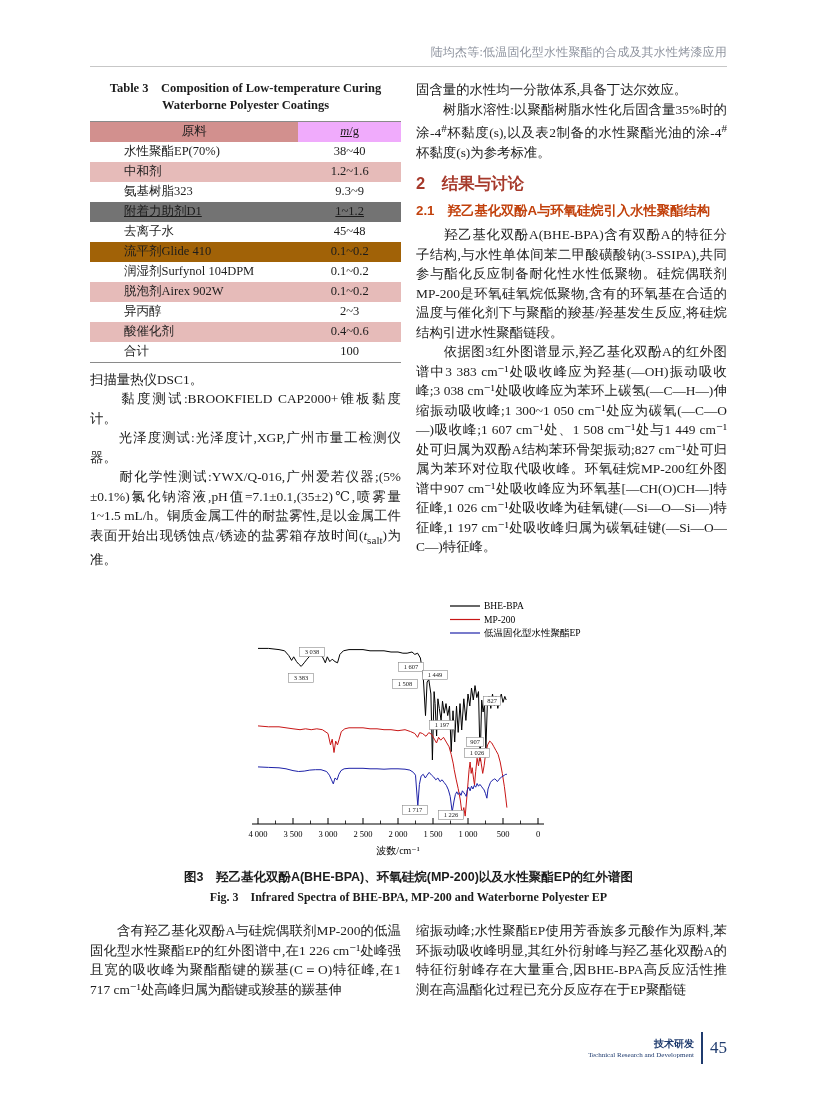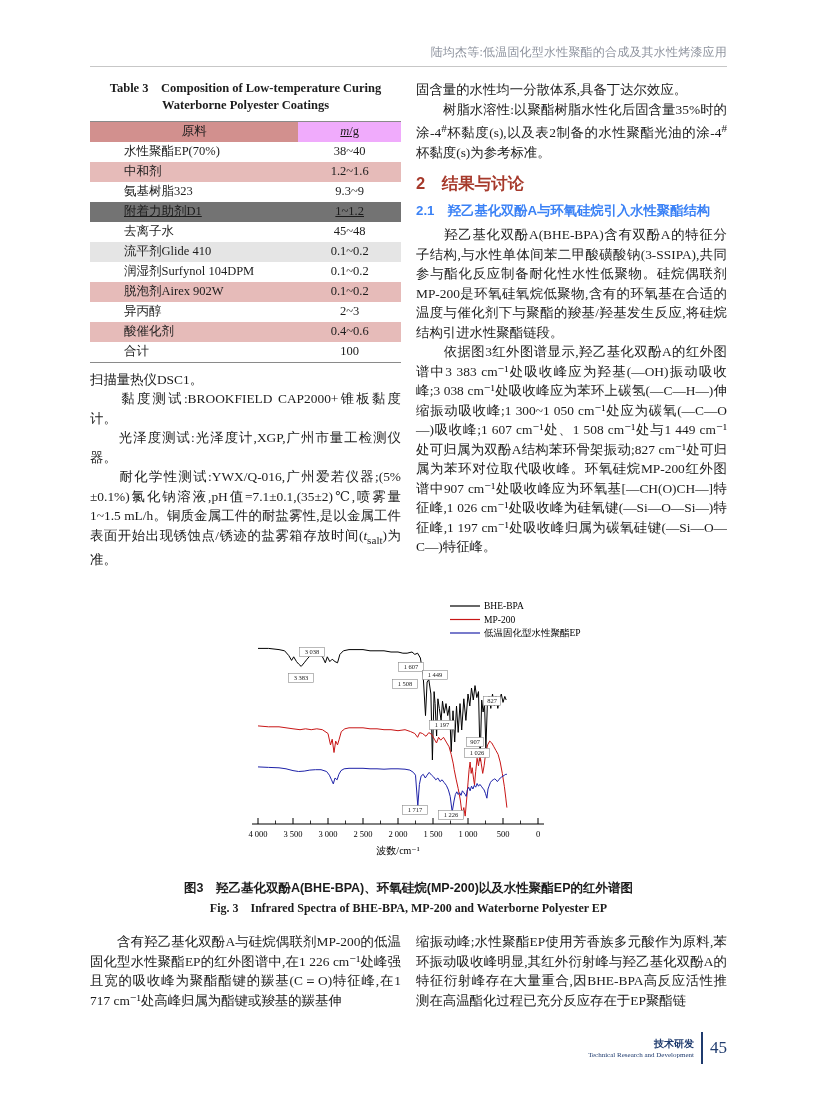--- a/index.html
+++ b/index.html
@@ -24,21 +24,21 @@
   table.comp td.c2,table.comp th.c2{text-align:center;width:33%;}
   table.comp th.c1{text-align:center;}
   p.body{margin:0;text-align:justify;font-size:13.4px;line-height:19.5px;}
   .sec-h2{font-family:"Liberation Sans","DejaVu Sans",sans-serif;font-weight:bold;
     font-size:16.5px;margin:11px 0 7px;}
   .sec-h3{font-family:"Liberation Sans","DejaVu Sans",sans-serif;font-weight:bold;
     font-size:13.3px;margin:0 0 5px;}
   .figure-block{margin-top:0px;}
   .chart-wrap{margin-left:148px;width:430px;height:268px;}
   .fig-cap-cn{text-align:center;font-family:"Liberation Sans","DejaVu Sans",sans-serif;
-    font-weight:bold;font-size:12.5px;margin-top:18px;}
+    font-weight:bold;font-size:12.5px;margin-top:7px;}
   .fig-cap-en{text-align:center;font-weight:bold;font-size:12px;margin-top:3px;}
   .bottom-section{margin-top:15px;}
   .footer{position:absolute;right:89px;top:1032px;display:flex;align-items:center;}
   .footer-text{text-align:right;margin-right:7px;}
   .footer-cn{font-family:"Liberation Sans","DejaVu Sans",sans-serif;font-weight:bold;
     font-size:10px;line-height:15px;}
   .footer-en{font-size:7px;line-height:9px;}
   .footer-bar{width:2px;height:32px;margin-right:7px;}
   .footer-page{font-size:17px;}
 </style>
@@ -77,21 +77,21 @@
               <td class="c2">9.3~9</td>
             </tr>
             <tr style="background: #737373; text-decoration: underline;">
               <td class="c1">附着力助剂D1</td>
               <td class="c2">1~1.2</td>
             </tr>
             <tr>
               <td class="c1">去离子水</td>
               <td class="c2">45~48</td>
             </tr>
-            <tr style="background: #e5e5e5; font-family: Liberation Serif, serif;">
+            <tr style="background: #a16207; font-family: Liberation Serif, serif;">
               <td class="c1">流平剂Glide 410</td>
               <td class="c2">0.1~0.2</td>
             </tr>
             <tr>
               <td class="c1">润湿剂Surfynol 104DPM</td>
               <td class="c2">0.1~0.2</td>
             </tr>
             <tr style="background: rgb(230, 187, 185);">
               <td class="c1">脱泡剂Airex 902W</td>
               <td class="c2">0.1~0.2</td>
@@ -114,21 +114,21 @@
       <p class="body">扫描量热仪DSC1。</p>
       <p class="body">　　黏度测试:BROOKFIELD CAP2000+锥板黏度计。</p>
       <p class="body">　　光泽度测试:光泽度计,XGP,广州市量工检测仪器。</p>
       <p class="body">　　耐化学性测试:YWX/Q-016,广州爱若仪器;(5%±0.1%)氯化钠溶液,pH值=7.1±0.1,(35±2)℃,喷雾量1~1.5 mL/h。铜质金属工件的耐盐雾性,是以金属工件表面开始出现锈蚀点/锈迹的盐雾箱存放时间(<i>t</i><sub>salt</sub>)为准。</p>
 
     </div>
     <div class="col">
       <p class="body">固含量的水性均一分散体系,具备丁达尔效应。</p>
       <p class="body">　　树脂水溶性:以聚酯树脂水性化后固含量35%时的涂-4<sup>#</sup>杯黏度(s),以及表2制备的水性聚酯光油的涂-4<sup>#</sup>杯黏度(s)为参考标准。</p>
       <div class="sec-h2 accent" style="color: rgb(166, 57, 43);">2　结果与讨论</div>
-      <div class="sec-h3 accent" style="color: #3b82f6;">2.1　羟乙基化双酚A与环氧硅烷引入水性聚酯结构</div>
+      <div class="sec-h3 accent" style="color: #c2410c;">2.1　羟乙基化双酚A与环氧硅烷引入水性聚酯结构</div>
       <p class="body">　　羟乙基化双酚A(BHE-BPA)含有双酚A的特征分子结构,与水性单体间苯二甲酸磺酸钠(3-SSIPA),共同参与酯化反应制备耐化性水性低聚物。硅烷偶联剂MP-200是环氧硅氧烷低聚物,含有的环氧基在合适的温度与催化剂下与聚酯的羧基/羟基发生反应,将硅烷结构引进水性聚酯链段。</p>
       <p class="body">　　依据图3红外图谱显示,羟乙基化双酚A的红外图谱中3 383 cm⁻¹处吸收峰应为羟基(—OH)振动吸收峰;3 038 cm⁻¹处吸收峰应为苯环上碳氢(—C—H—)伸缩振动吸收峰;1 300~1 050 cm⁻¹处应为碳氧(—C—O—)吸收峰;1 607 cm⁻¹处、1 508 cm⁻¹处与1 449 cm⁻¹处可归属为双酚A结构苯环骨架振动;827 cm⁻¹处可归属为苯环对位取代吸收峰。环氧硅烷MP-200红外图谱中907 cm⁻¹处吸收峰应为环氧基[—CH(O)CH—]特征峰,1 026 cm⁻¹处吸收峰为硅氧键(—Si—O—Si—)特征峰,1 197 cm⁻¹处吸收峰归属为碳氧硅键(—Si—O—C—)特征峰。</p>
     </div>
   </div>
 
   <div class="figure-block">
     <div class="chart-wrap"><svg viewBox="0 0 430 268" width="430" height="268">
           <line x1="14" y1="230" x2="306" y2="230" stroke="#000" stroke-width="1"></line>
           <line x1="20" y1="230" x2="20" y2="224" stroke="#000" stroke-width="1"></line>
           <text x="20" y="243" text-anchor="middle" font-size="8.5" font-family="Liberation Serif, DejaVu Serif, serif" fill="#000">4 000</text>

